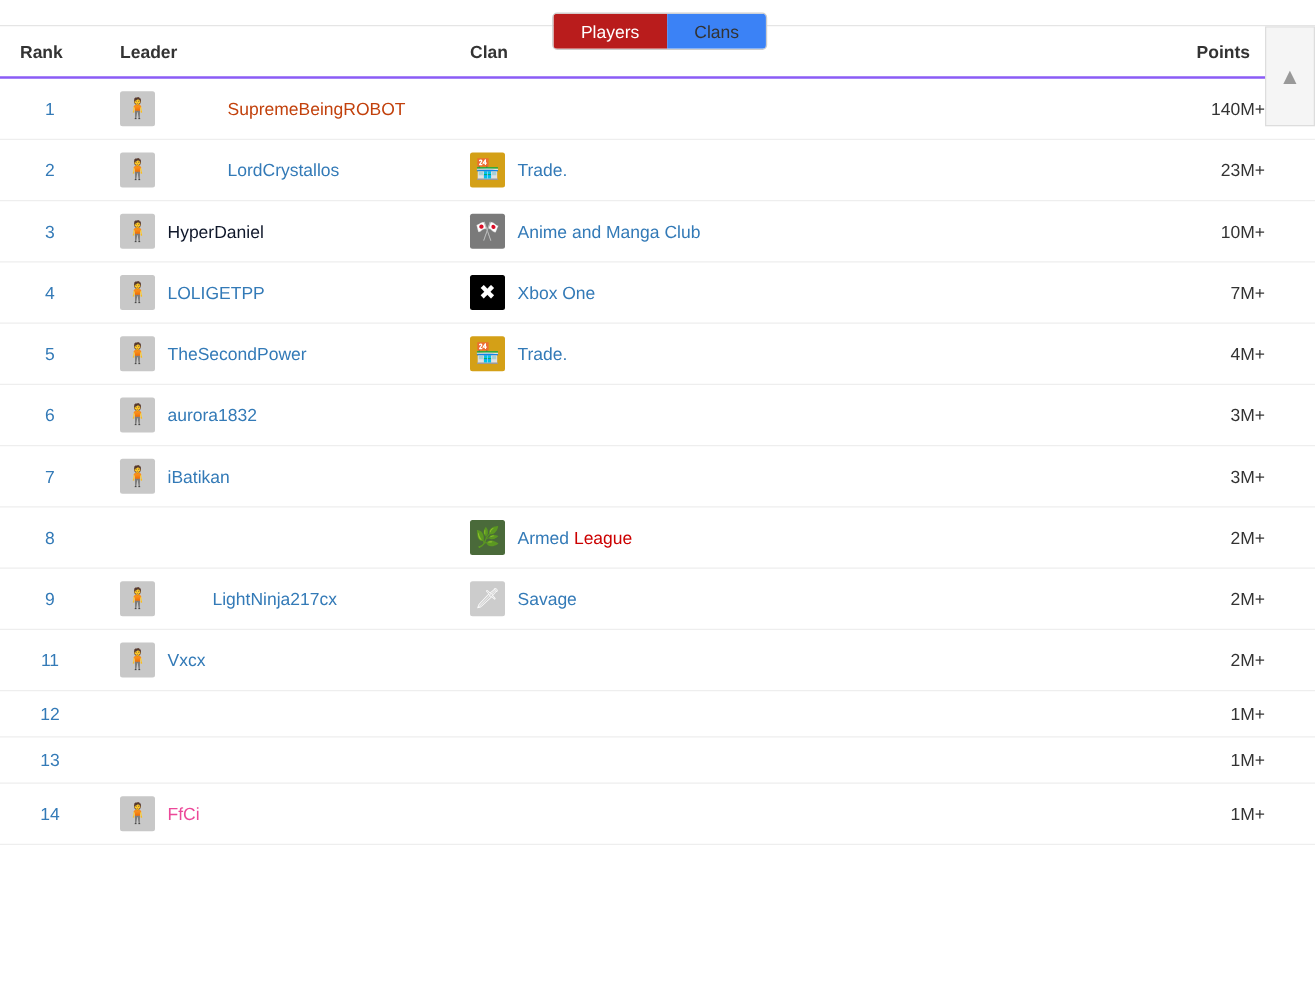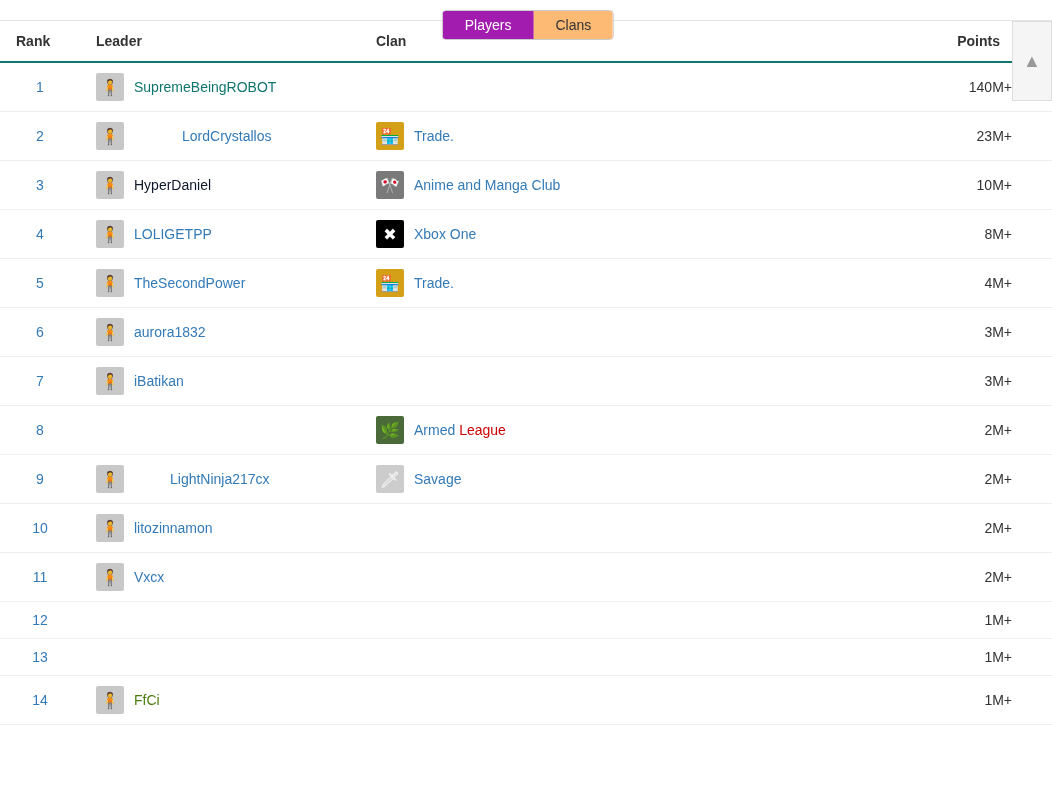--- a/index.html
+++ b/index.html
@@ -36,41 +36,41 @@
       overflow: hidden;
       position: absolute;
       left: 50%;
       transform: translateX(-50%);
     }
     .tab-btn {
       padding: 6px 22px;
       font-size: 14px;
       border: none;
       cursor: pointer;
-      background: #fdba74;
+      background: #3b82f6;
       color: #333;
     }
     .tab-btn.active {
-      background: #a21caf;
+      background: #b91c1c;
       color: #fff;
     }
     .updated-text {
       font-size: 12px;
       color: #999;
     }
     .table-container {
       position: relative;
       overflow: hidden;
     }
     table {
       width: 100%;
       border-collapse: collapse;
     }
     thead tr {
-      border-bottom: 2px solid #0f766e;
+      border-bottom: 2px solid #8b5cf6;
     }
     thead th {
       text-align: left;
       padding: 12px 16px;
       font-weight: 600;
       color: #333;
       font-size: 14px;
     }
     thead th.rank-col { width: 80px; }
     thead th.leader-col { width: 280px; }
@@ -178,21 +178,21 @@
         <th class="clan-col">Clan</th>
         <th class="points-col">Points</th>
       </tr>
     </thead>
     <tbody id="table-body">
     <tr>
           <td class="rank-cell">1</td>
           <td>
             <div class="leader-cell">
               <span class="avatar" style="background: rgb(200, 200, 200); font-size: 16px;">🧍</span>
-              <span style="color: #0f766e;">SupremeBeingROBOT</span>
+              <span style="color: #c2410c; margin-left: 48px;">SupremeBeingROBOT</span>
             </div>
           </td>
           <td>
             <div class="clan-cell"></div>
           </td>
           <td class="points-cell">140M+</td>
         </tr>
         <tr>
           <td class="rank-cell">2</td>
           <td>
@@ -232,21 +232,21 @@
               <span class="avatar" style="background: rgb(200, 200, 200); font-size: 16px;">🧍</span>
               <span style="color: rgb(51, 122, 183);">LOLIGETPP</span>
             </div>
           </td>
           <td>
             <div class="clan-cell">
               <span class="clan-icon" style="background: rgb(0, 0, 0); color: rgb(255, 255, 255);">✖</span>
               <span class="clan-name" style="color: rgb(51, 122, 183);">Xbox One</span>
             </div>
           </td>
-          <td class="points-cell">8M+</td>
+          <td class="points-cell">7M+</td>
         </tr>
         <tr>
           <td class="rank-cell">5</td>
           <td>
             <div class="leader-cell">
               <span class="avatar" style="background: rgb(200, 200, 200); font-size: 16px;">🧍</span>
               <span style="color: rgb(51, 122, 183);">TheSecondPower</span>
             </div>
           </td>
           <td>
@@ -308,46 +308,33 @@
           </td>
           <td>
             <div class="clan-cell">
               <span class="clan-icon" style="background: rgb(204, 204, 204); color: rgb(255, 255, 255);">🗡</span>
               <span class="clan-name" style="color: rgb(51, 122, 183);">Savage</span>
             </div>
           </td>
           <td class="points-cell">2M+</td>
         </tr>
         <tr>
-          <td class="rank-cell">10</td>
-          <td>
-            <div class="leader-cell">
-              <span class="avatar" style="background: rgb(200, 200, 200); font-size: 16px;">🧍</span>
-              <span style="color: rgb(51, 122, 183);">litozinnamon</span>
+          <td class="rank-cell">11</td>
+          <td>
+            <div class="leader-cell">
+              <span class="avatar" style="background: rgb(200, 200, 200); font-size: 16px;">🧍</span>
+              <span style="color: rgb(51, 122, 183);">Vxcx</span>
             </div>
           </td>
           <td>
             <div class="clan-cell"></div>
           </td>
           <td class="points-cell">2M+</td>
         </tr>
         <tr>
-          <td class="rank-cell">11</td>
-          <td>
-            <div class="leader-cell">
-              <span class="avatar" style="background: rgb(200, 200, 200); font-size: 16px;">🧍</span>
-              <span style="color: rgb(51, 122, 183);">Vxcx</span>
-            </div>
-          </td>
-          <td>
-            <div class="clan-cell"></div>
-          </td>
-          <td class="points-cell">2M+</td>
-        </tr>
-        <tr>
           <td class="rank-cell">12</td>
           <td>
             <div class="leader-cell">
               <span style="color: rgb(51, 122, 183);"></span>
             </div>
           </td>
           <td>
             <div class="clan-cell"></div>
           </td>
           <td class="points-cell">1M+</td>
@@ -362,21 +349,21 @@
           <td>
             <div class="clan-cell"></div>
           </td>
           <td class="points-cell">1M+</td>
         </tr>
         <tr>
           <td class="rank-cell">14</td>
           <td>
             <div class="leader-cell">
               <span class="avatar" style="background: rgb(200, 200, 200); font-size: 16px;">🧍</span>
-              <span style="color: #4d7c0f;">FfCi</span>
+              <span style="color: #ec4899;">FfCi</span>
             </div>
           </td>
           <td>
             <div class="clan-cell"></div>
           </td>
           <td class="points-cell">1M+</td>
         </tr>
       </tbody>
   </table>
   <div class="scroll-btn">▲</div>

